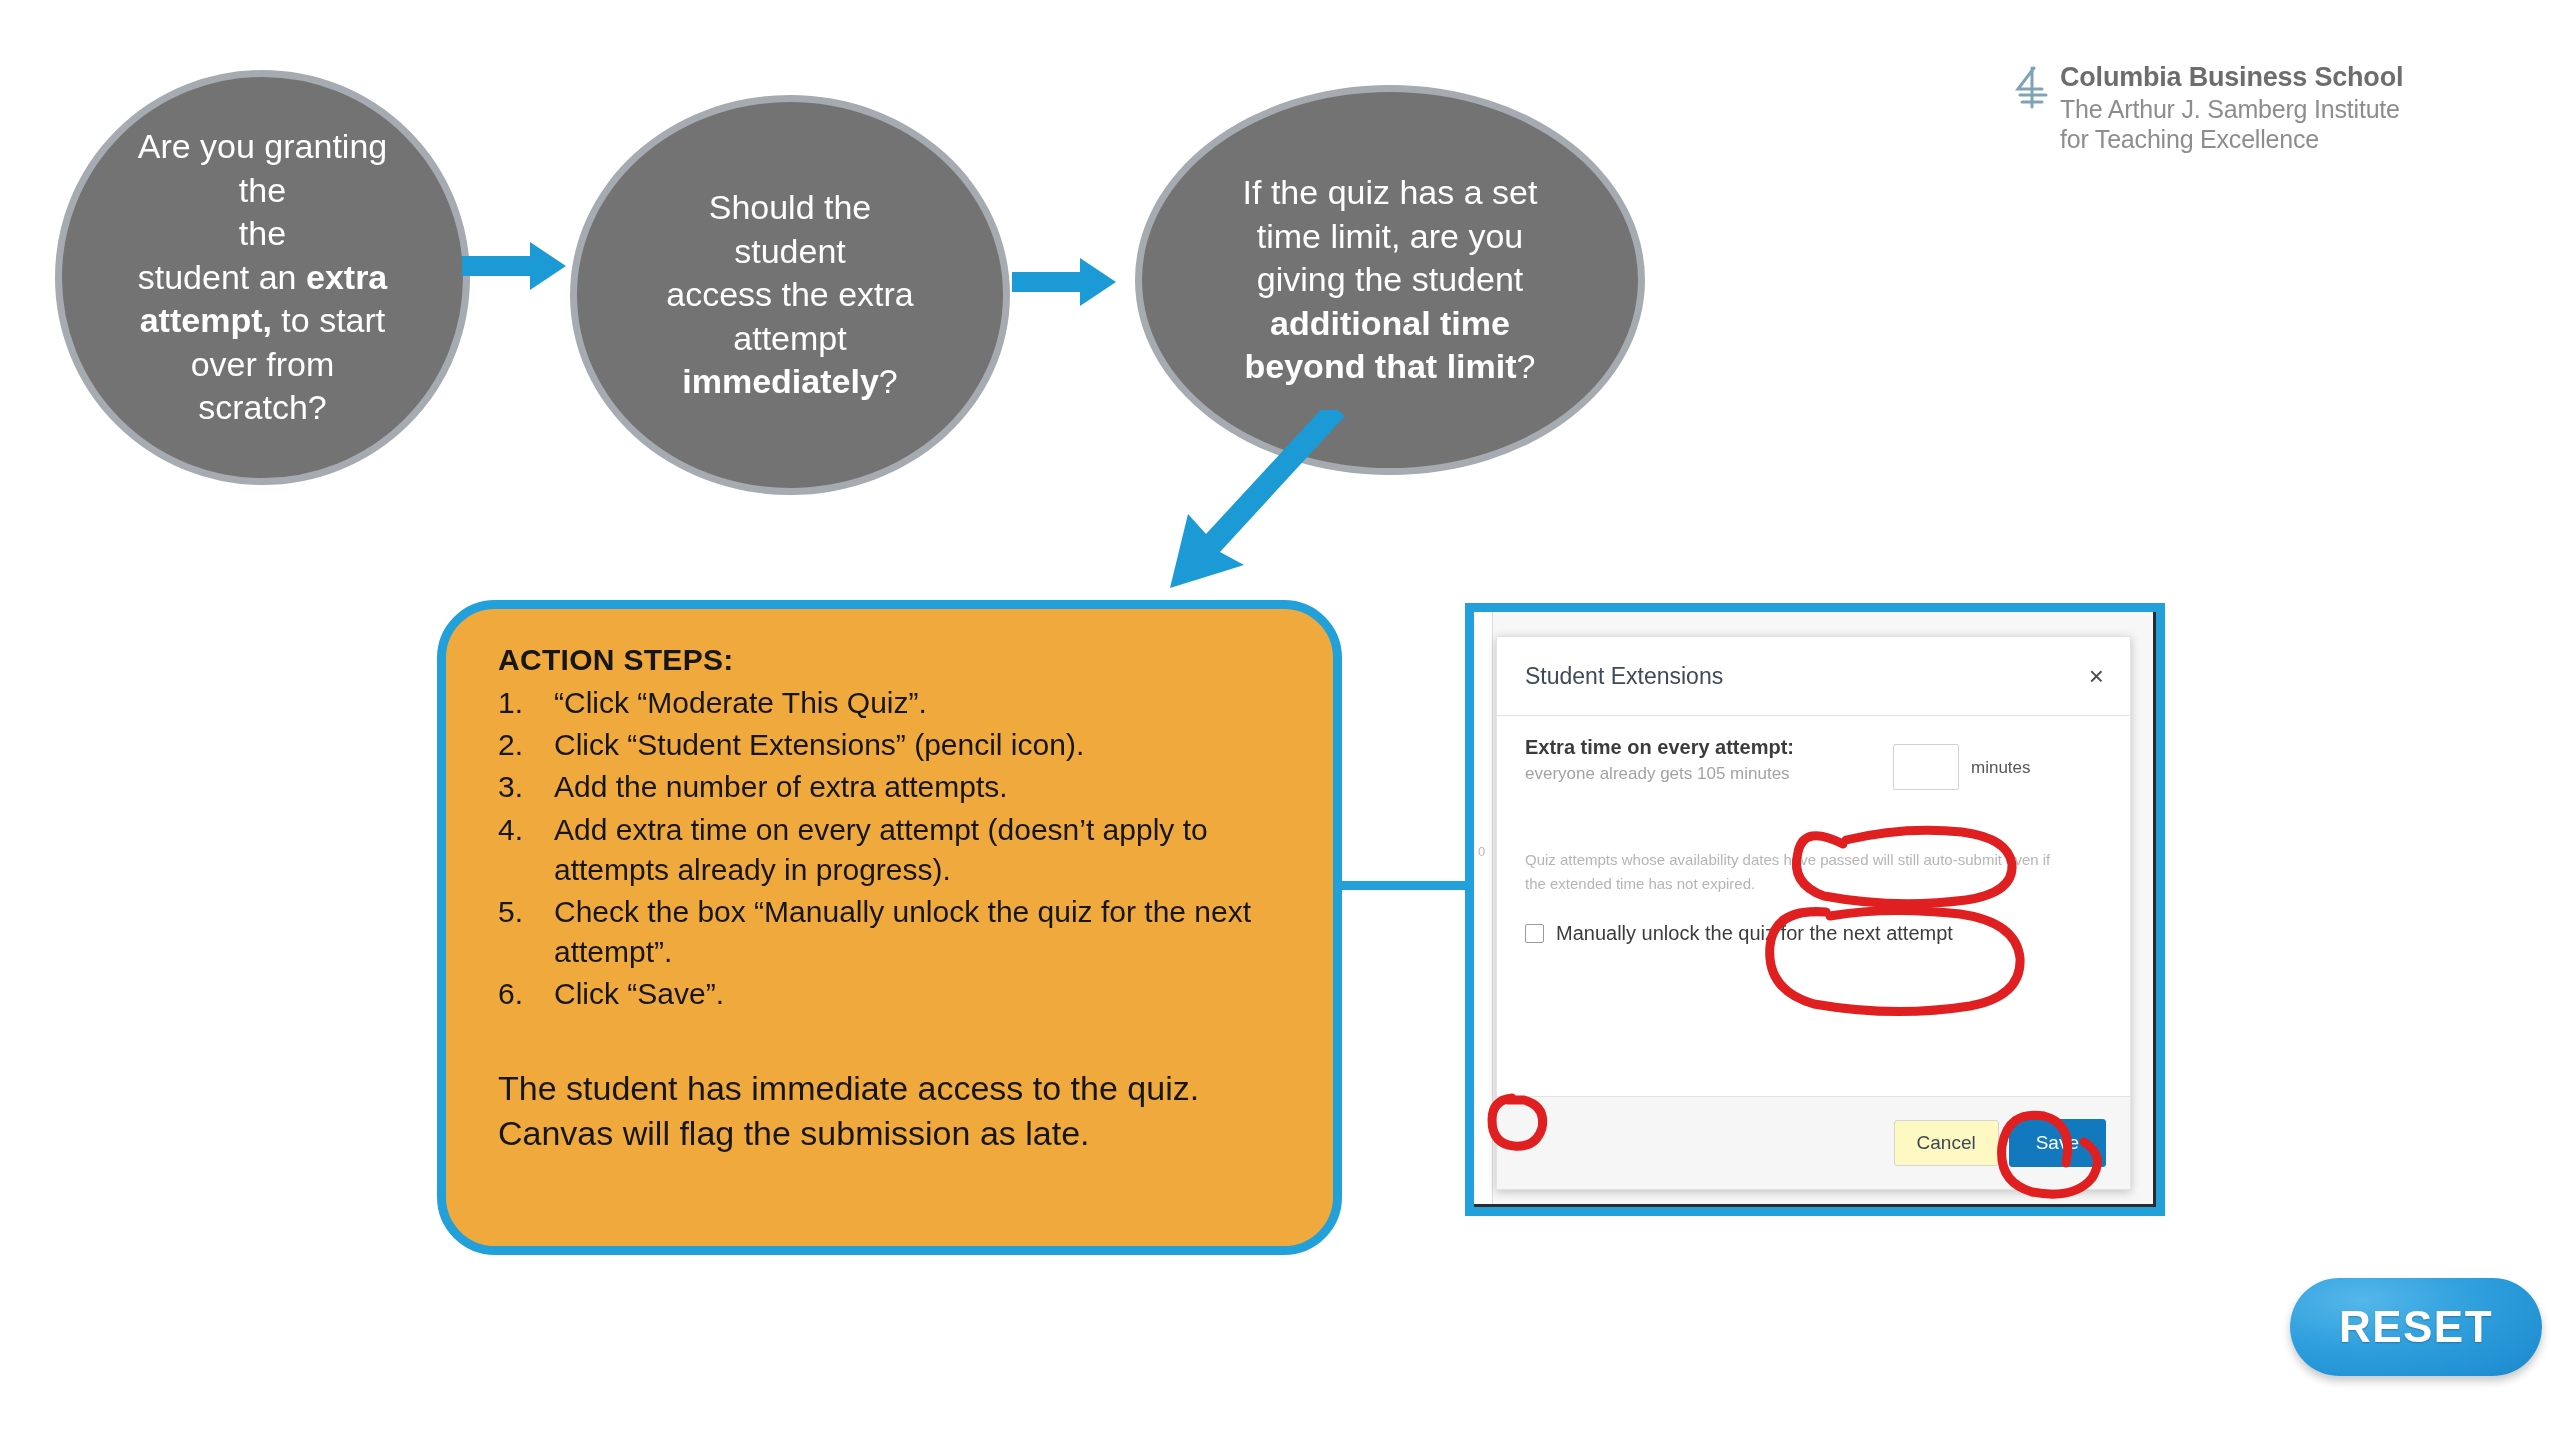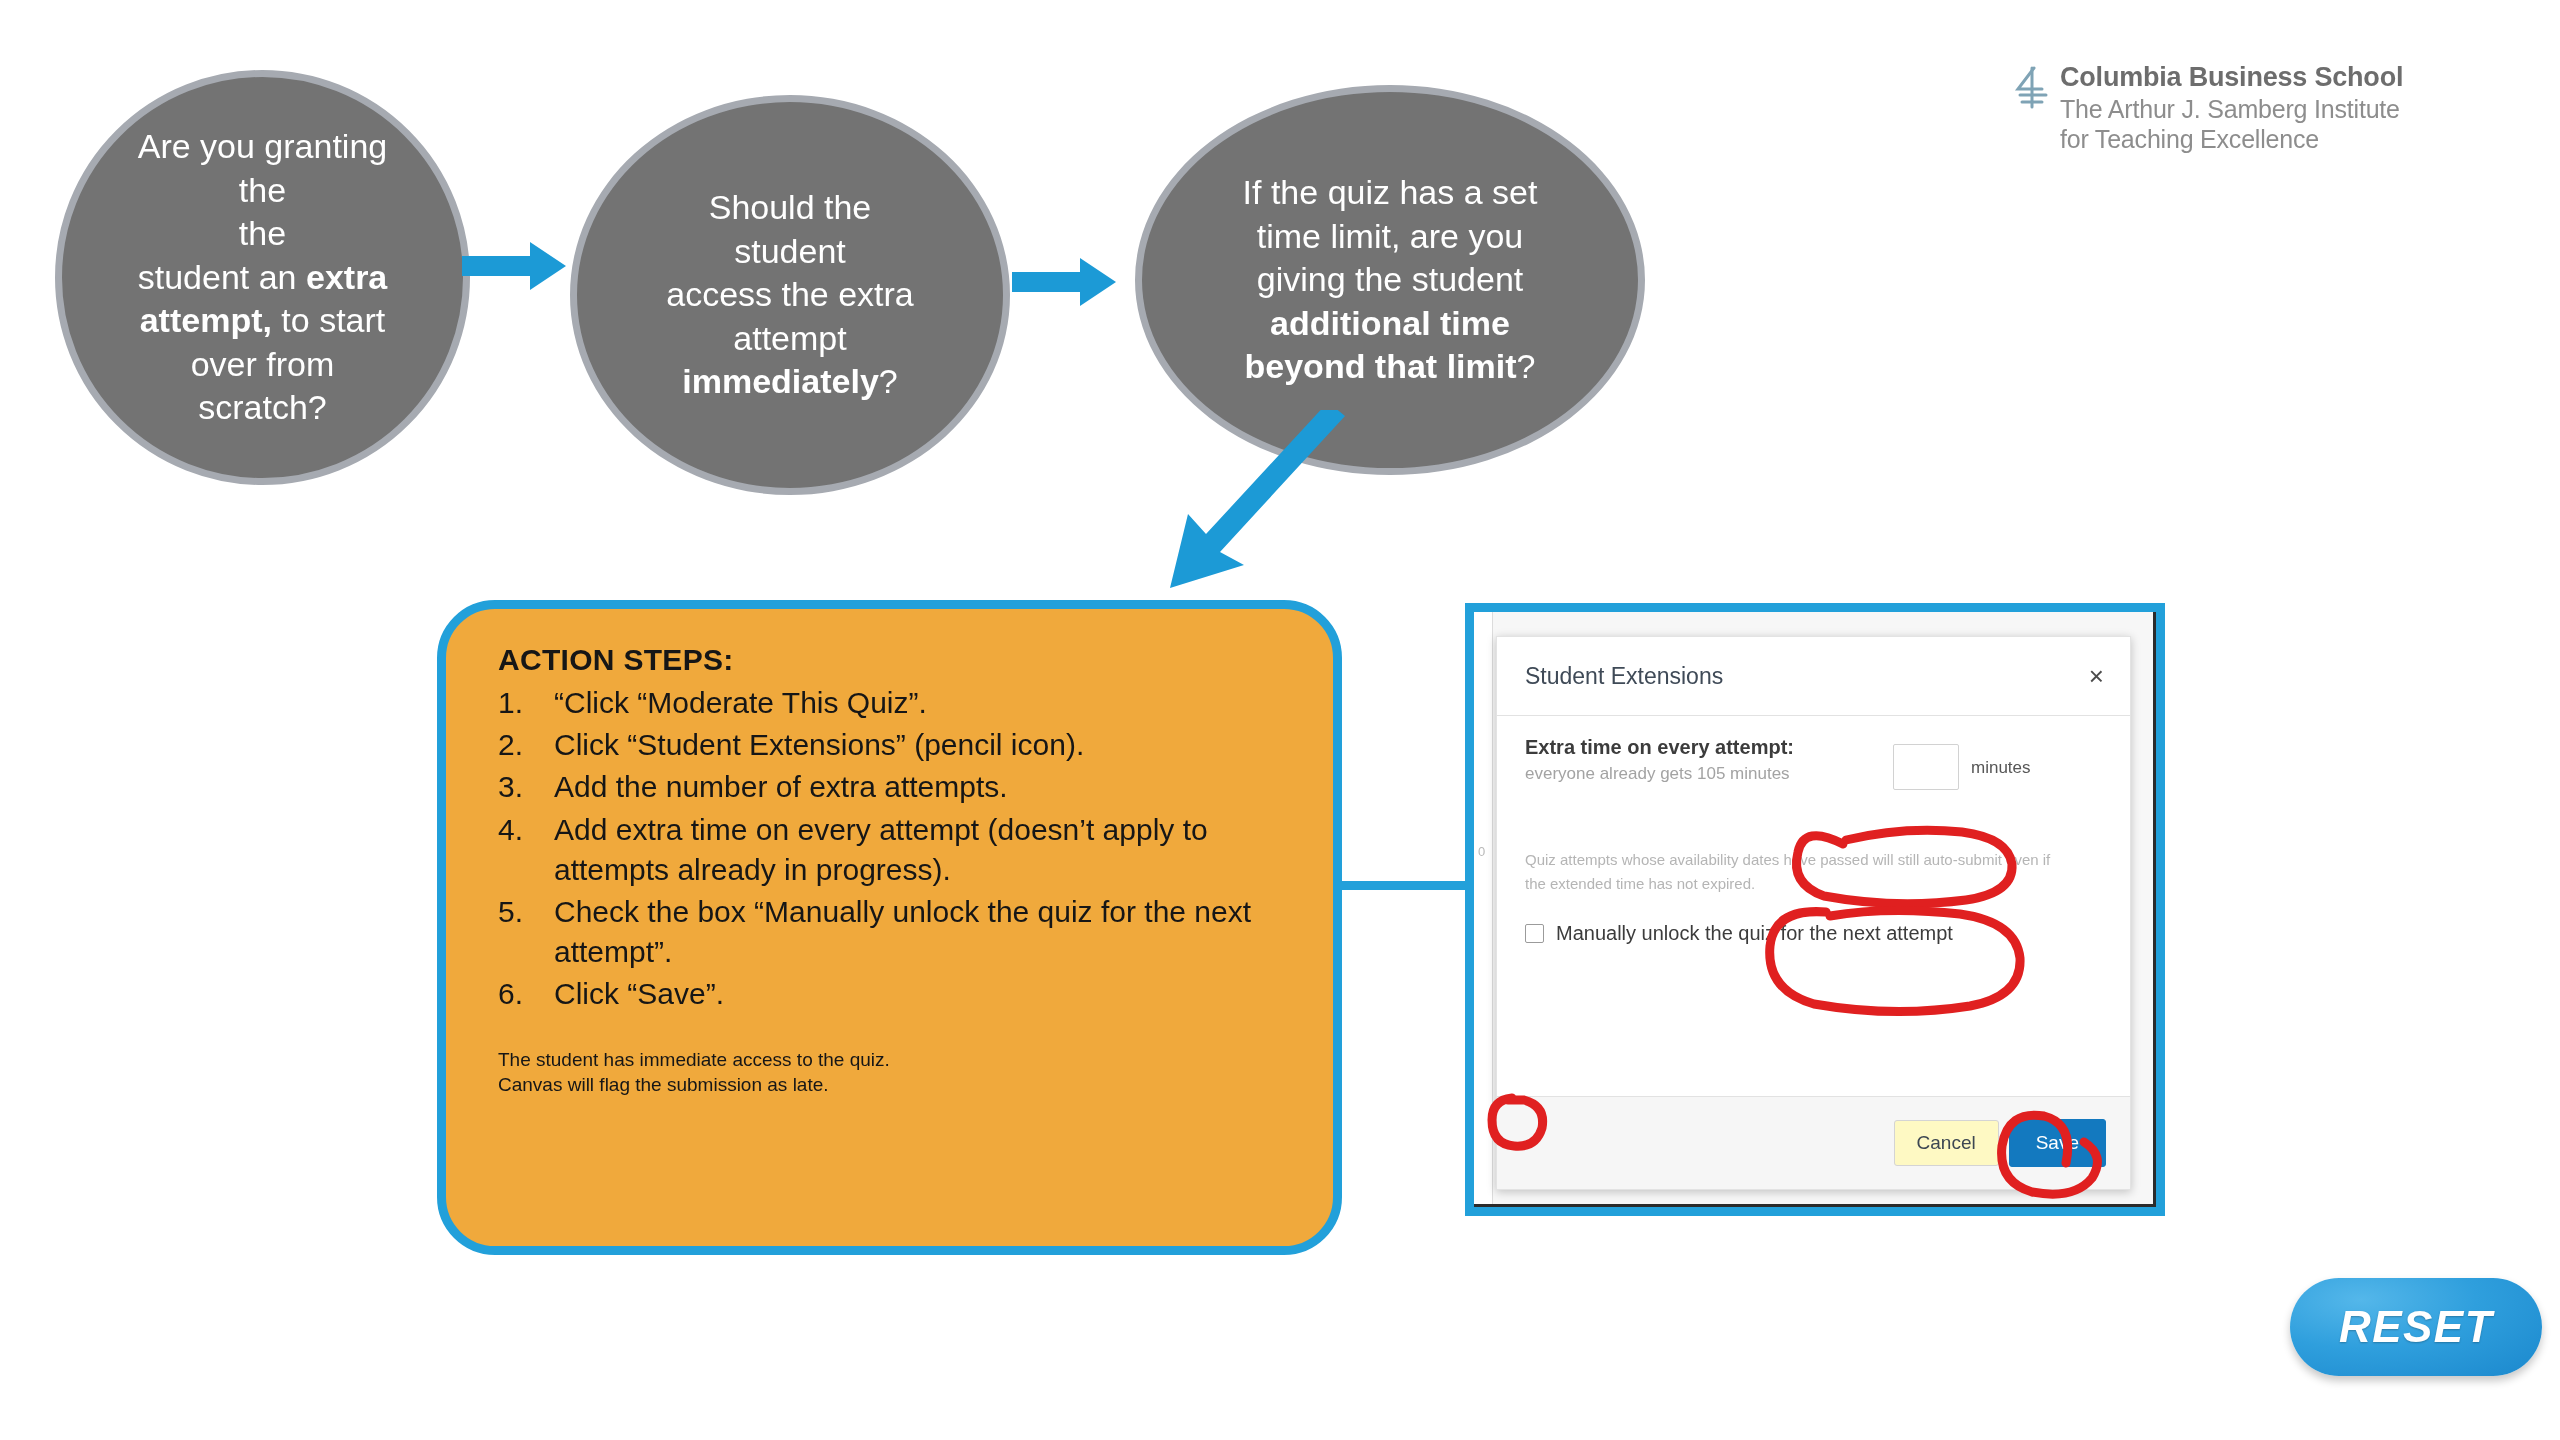--- a/index.html
+++ b/index.html
@@ -81,23 +81,23 @@
     align-items: flex-start;
     margin-bottom: 2px;
   }
   #steps-list .step-num {
     width: 56px;
     flex: 0 0 56px;
   }
   #steps-list .step-text { flex: 1 1 auto; }
 
   #action-note {
-    font-size: 19px;
+    font-size: 34px;
     line-height: 1.34;
-    margin-top: 32px;
+    margin-top: 51px;
     white-space: pre-line;
   }
 
   
   #box-dialog-connector {
     position: absolute;
     left: 1334px;
     top: 881px;
     width: 140px;
     height: 9px;
@@ -324,21 +324,20 @@
     align-items: center;
     justify-content: center;
     cursor: pointer;
   }
   #reset-label {
     font-size: 44px;
     font-weight: 700;
     color: #ffffff;
     letter-spacing: 1.5px;
     text-shadow: 0 1px 2px rgba(0,0,0,0.25);
-    font-style: italic;
   }
 </style>
 </head>
 <body>
 
 <div id="circle-1" class="decision-circle">
   <span class="q-text">Are you granting the<br>the<br>student an <b>extra</b><br><b>attempt,</b> to start<br>over from<br>scratch?</span>
 </div>
 
 <div id="circle-2" class="decision-circle">

